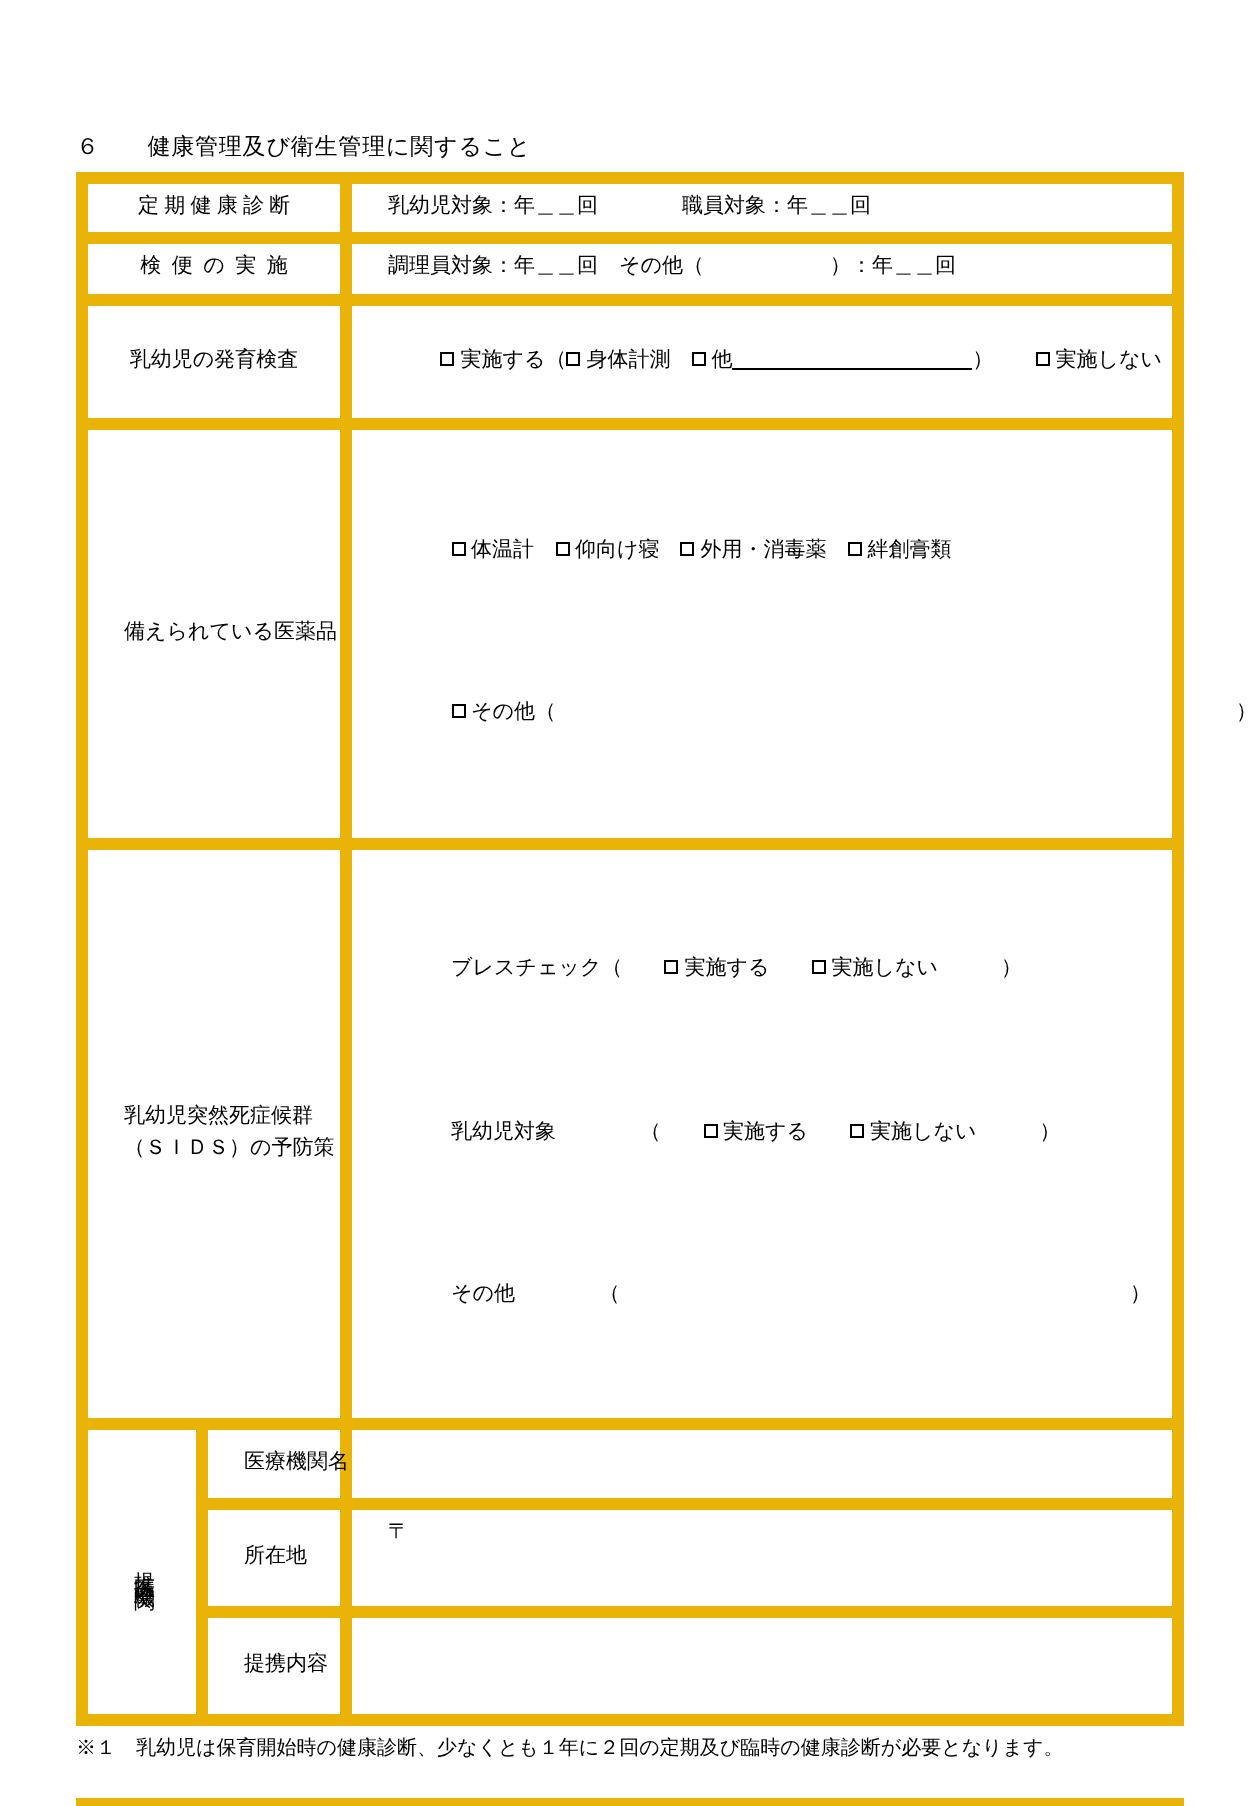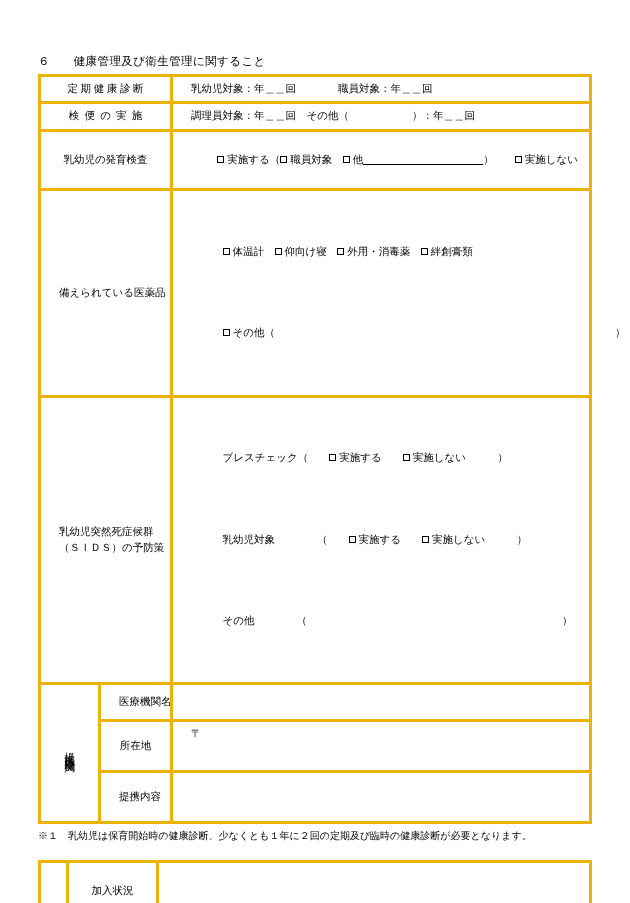--- a/index.html
+++ b/index.html
@@ -17,31 +17,31 @@
   }
   .page {
     position: relative;
     width: 630px;
     height: 903px;
     box-sizing: border-box;
     padding: 50px 38px 0 38px;
   }
   .section-head {
     font-size: 11.5px;
-    margin: 4px 0 5px 0;
+    margin: 16px 0 5px 0;
     letter-spacing: 0.4px;
     white-space: pre;
   }
   table.form {
     border-collapse: collapse;
     width: 100%;
     table-layout: fixed;
   }
   table.form td {
-    border: 3px solid #eab308;
+    border: 6px solid #eab308;
     padding: 4px 18px;
     vertical-align: middle;
     font-size: 10.5px;
     line-height: 1.55;
   }
   td.lbl {
     text-align: center;
     white-space: pre;
   }
   td.lbl-left {
@@ -114,21 +114,21 @@
         <td class="lbl" colspan="2">定 期 健 康 診 断</td>
         <td class="lbl-left">乳幼児対象：年＿＿回　　　　職員対象：年＿＿回</td>
       </tr>
       <tr>
         <td class="lbl" colspan="2">検  便  の  実  施</td>
         <td class="lbl-left">調理員対象：年＿＿回　その他（　　　　　　）：年＿＿回</td>
       </tr>
       <tr>
         <td class="lbl" colspan="2">乳幼児の発育検査</td>
         <td class="lbl-left">
-          <span class="cbx"></span><span>実施する（</span><span class="cbx"></span><span>職員対象</span>　<span class="cbx"></span><span>他</span><span class="line ln-long"></span><span>）</span>　　<span class="cbx"></span><span>実施しない</span>
+          <span class="cbx"></span><span>実施する（</span><span class="cbx"></span><span>身体計測</span>　<span class="cbx"></span><span>他</span><span class="line ln-long"></span><span>）</span>　　<span class="cbx"></span><span>実施しない</span>
         </td>
       </tr>
       <tr>
         <td class="lbl" colspan="2">備えられている医薬品</td>
         <td class="lbl-left">
           <div>
             <span class="cbx"></span><span>体温計</span>　<span class="cbx"></span><span>仰向け寝</span>　<span class="cbx"></span><span>外用・消毒薬</span>　<span class="cbx"></span><span>絆創膏類</span>
           </div>
           <div>
             <span class="cbx"></span><span>その他（</span><span style="display:inline-block;width:340px"></span><span>）</span>

